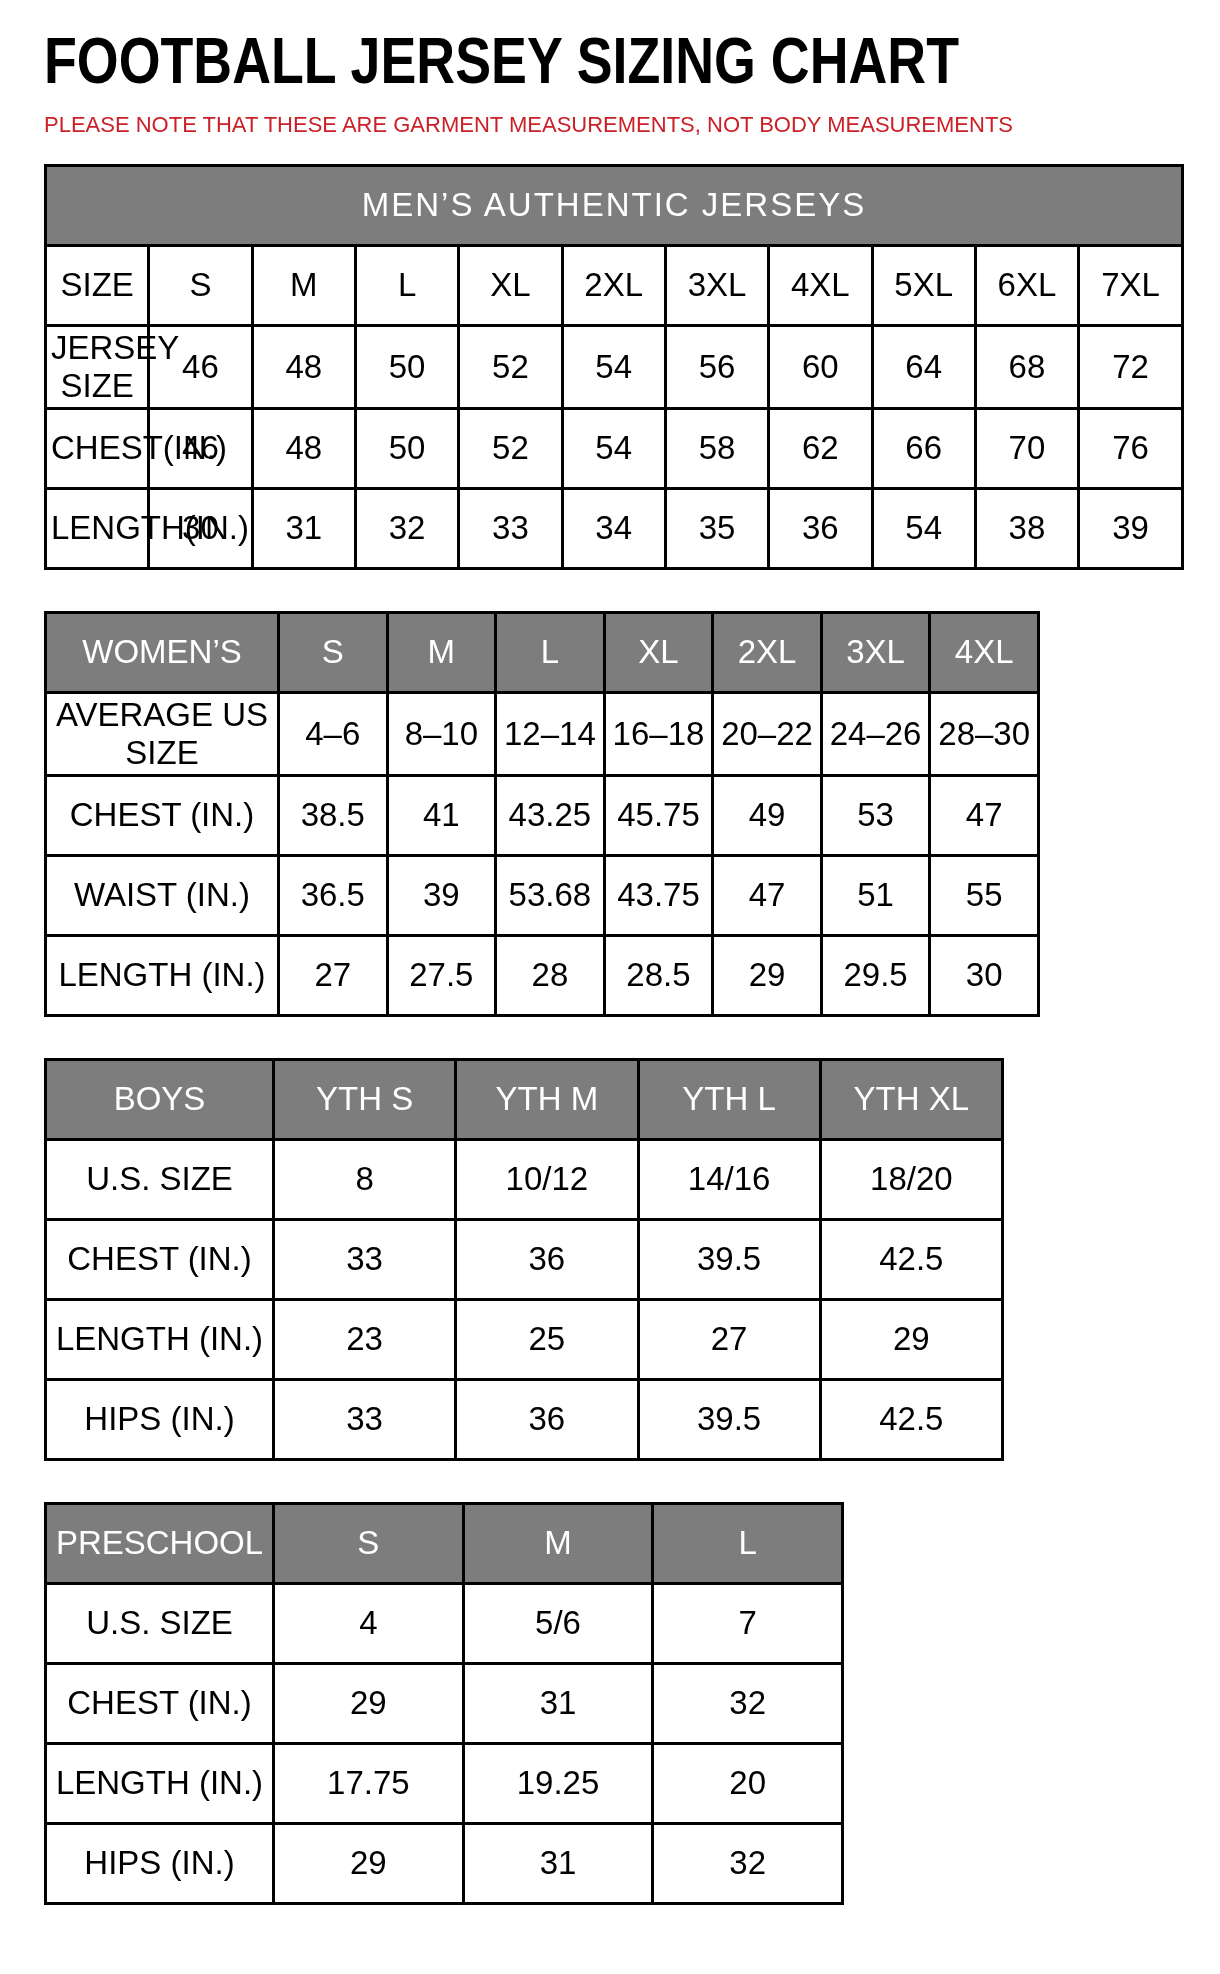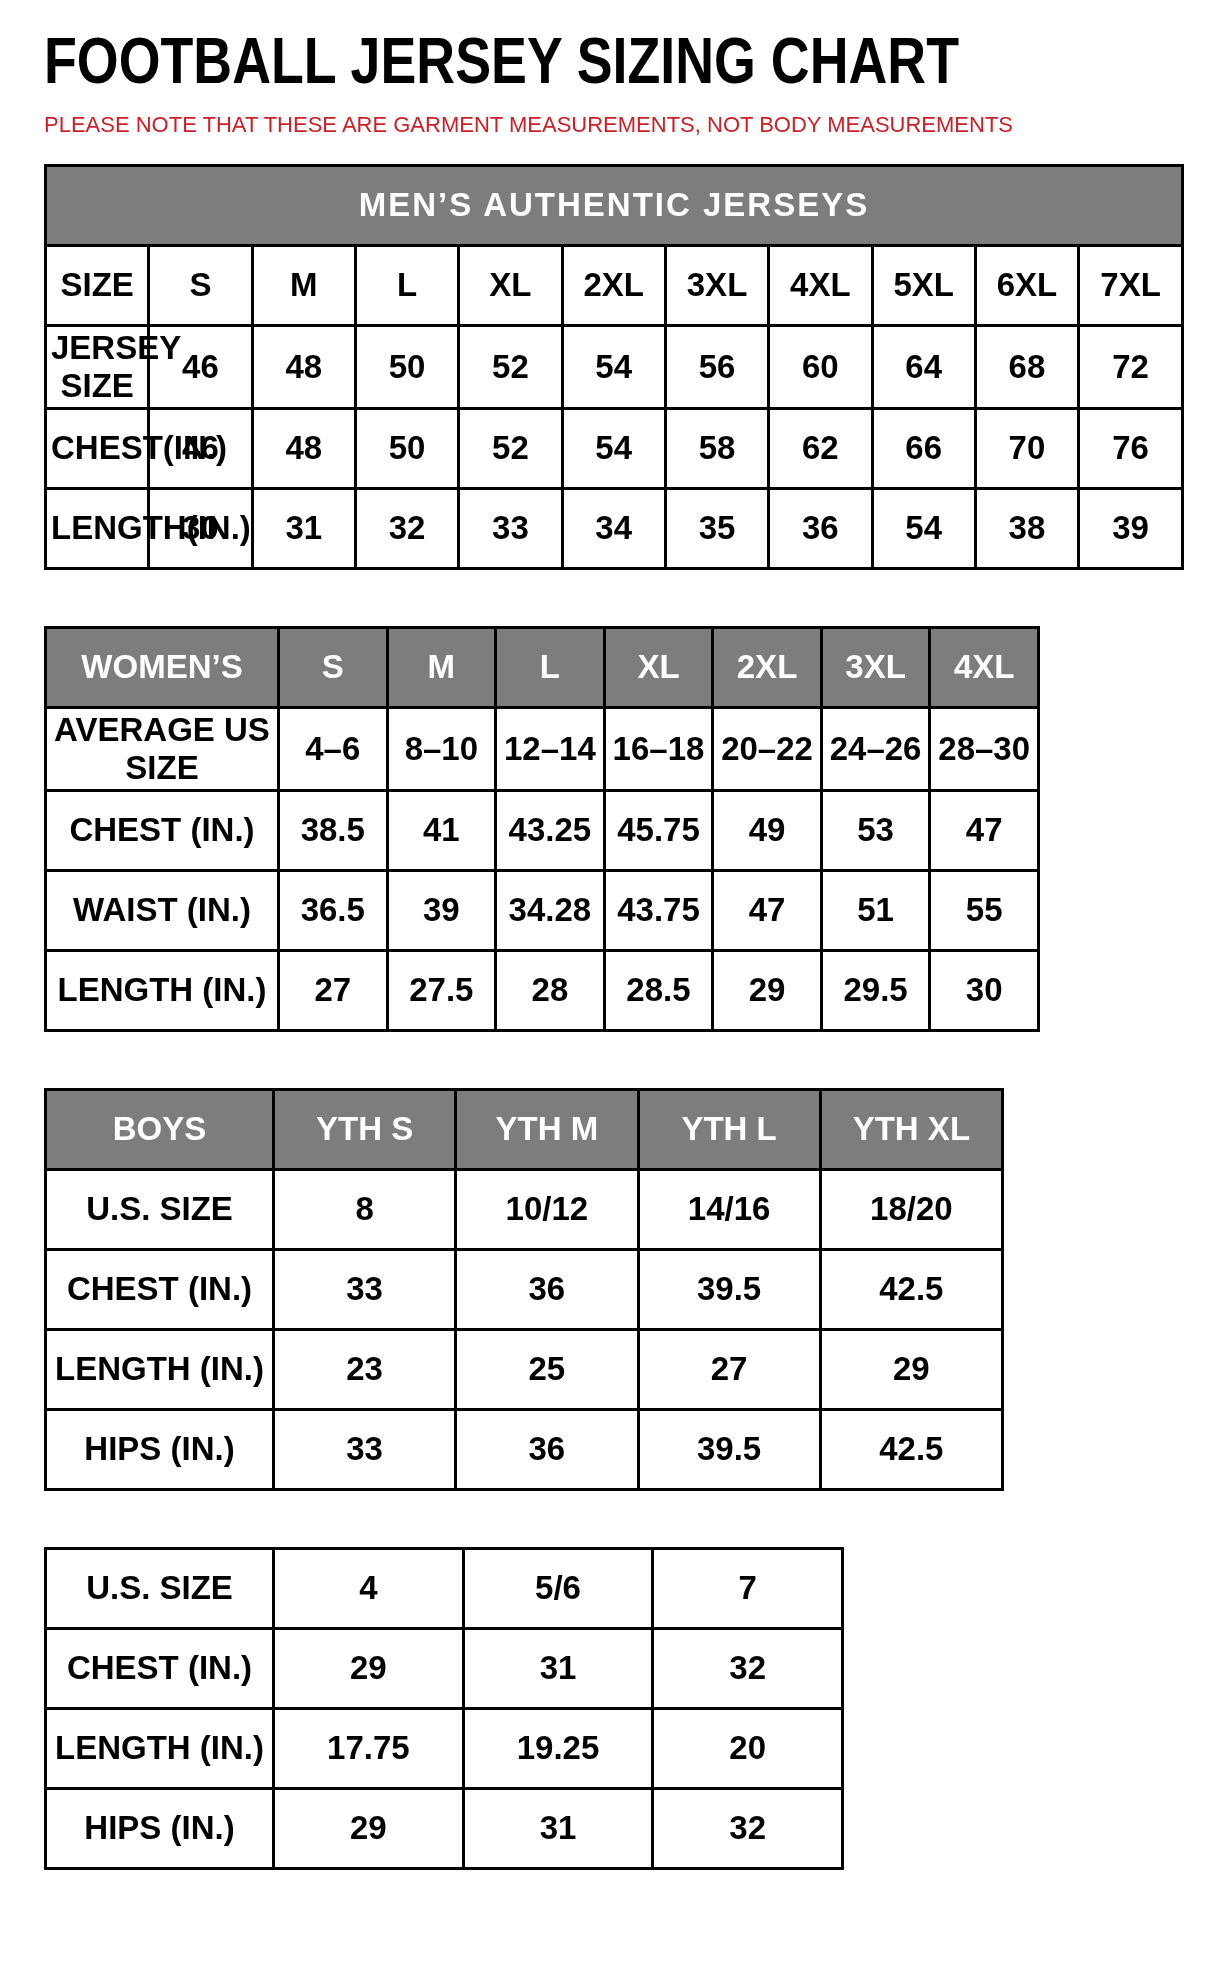--- a/index.html
+++ b/index.html
@@ -27,22 +27,21 @@
   .note{
     color:var(--red);
     font-size:22px;
     line-height:1.18;
     max-width:1090px;
     margin-bottom:26px;
   }
   table.size-table{
     border-collapse:collapse;
     table-layout:fixed;
-    margin-bottom:56px;
-    font-weight:bold;
+    margin-bottom:41px;
   }
   table.size-table td{
     border:3px solid var(--border);
     text-align:center;
     vertical-align:middle;
     font-size:33px;
     height:80px;
     padding:2px 4px;
     line-height:1.15;
   }
@@ -165,21 +164,21 @@
           <td class="value-cell">43.25</td>
           <td class="value-cell">45.75</td>
           <td class="value-cell">49</td>
           <td class="value-cell">53</td>
           <td class="value-cell">47</td>
         </tr>
         <tr>
           <td class="row-label">WAIST (IN.)</td>
           <td class="value-cell">36.5</td>
           <td class="value-cell">39</td>
-          <td class="value-cell">34.28</td>
+          <td class="value-cell">53.68</td>
           <td class="value-cell">43.75</td>
           <td class="value-cell">47</td>
           <td class="value-cell">51</td>
           <td class="value-cell">55</td>
         </tr>
         <tr>
           <td class="row-label">LENGTH (IN.)</td>
           <td class="value-cell">27</td>
           <td class="value-cell">27.5</td>
           <td class="value-cell">28</td>
@@ -226,20 +225,26 @@
           <td class="value-cell">33</td>
           <td class="value-cell">36</td>
           <td class="value-cell">39.5</td>
           <td class="value-cell">42.5</td>
         </tr>
       </tbody>
     </table>
 
   <table class="size-table preschool">
       <tbody>
+        <tr class="gray-header">
+          <td>PRESCHOOL</td>
+          <td>S</td>
+          <td>M</td>
+          <td>L</td>
+        </tr>
         <tr>
           <td class="row-label">U.S. SIZE</td>
           <td class="value-cell">4</td>
           <td class="value-cell">5/6</td>
           <td class="value-cell">7</td>
         </tr>
         <tr>
           <td class="row-label">CHEST (IN.)</td>
           <td class="value-cell">29</td>
           <td class="value-cell">31</td>

